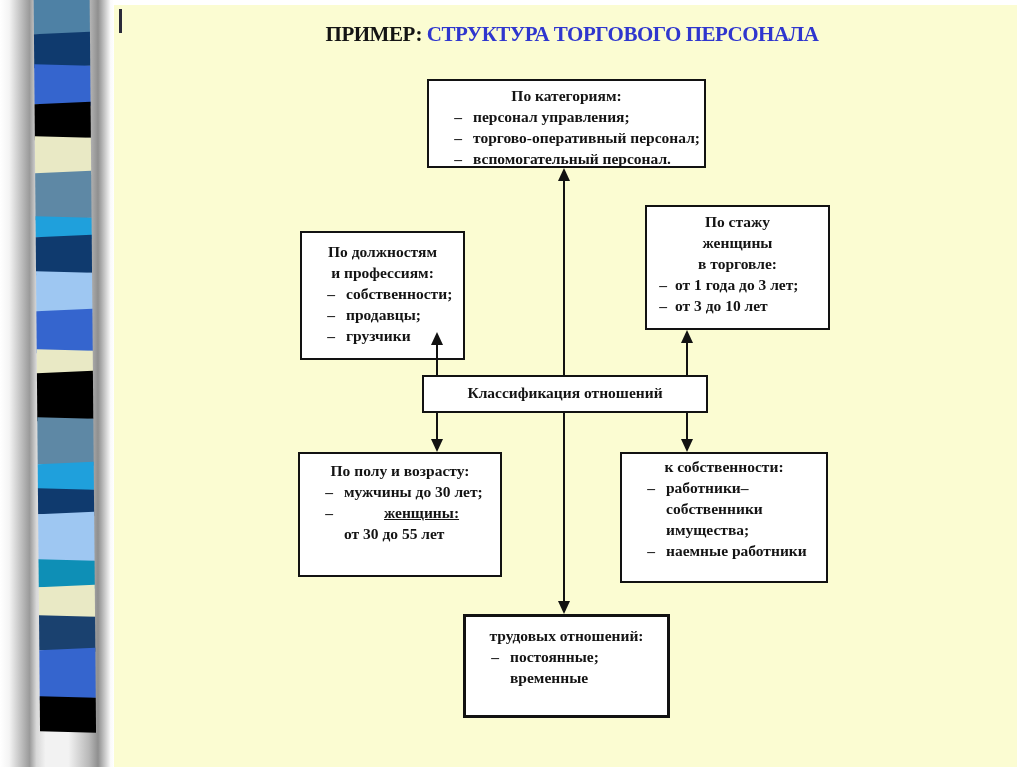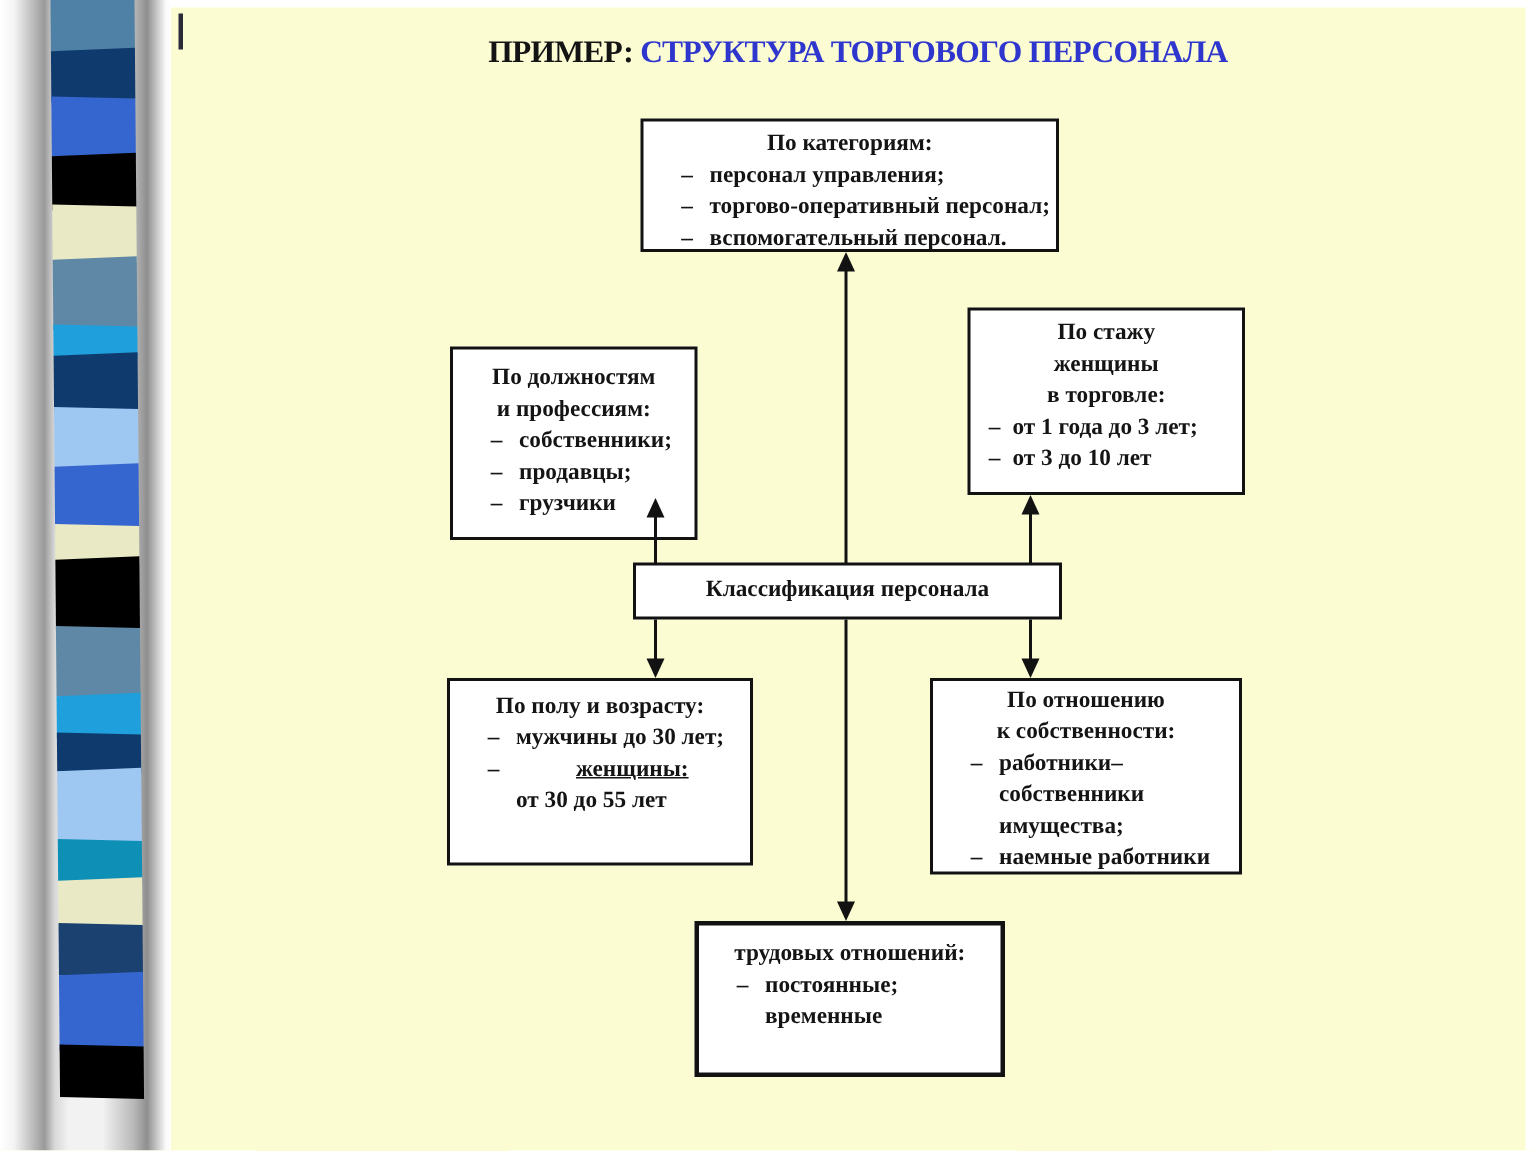--- a/index.html
+++ b/index.html
@@ -112,21 +112,21 @@
         <span class="dash">–</span>
         <span>вспомогательный персонал.</span>
       </div>
   </div>
 
   <div class="box" style="left:300px;top:203px;width:165px;height:129px;padding-top:8px;margin-top:28px;">
     <div class="bx-title">По должностям</div>
     <div class="bx-title">и профессиям:</div>
     <div class="li">
         <span class="dash">–</span>
-        <span>собственники;</span>
+        <span>собственности;</span>
       </div>
     <div class="li">
         <span class="dash">–</span>
         <span>продавцы;</span>
       </div>
     <div class="li">
         <span class="dash">–</span>
         <span>грузчики</span>
       </div>
   </div>
@@ -139,40 +139,39 @@
         <span class="dash" style="flex-basis:24px;width:24px;">–</span>
         <span>от 1 года до 3 лет;</span>
       </div>
     <div class="li" style="padding-left:4px;">
         <span class="dash" style="flex-basis:24px;width:24px;">–</span>
         <span>от 3 до 10 лет</span>
       </div>
   </div>
 
   <div class="box" style="left:422px;top:375px;width:286px;height:38px;line-height:32px;">
-    <div class="bx-title">Классификация персонала</div>
+    <div class="bx-title">Классификация отношений</div>
   </div>
 
   <div class="box" style="left:298px;top:452px;width:204px;height:125px;padding-top:6px;">
     <div class="bx-title">По полу и возрасту:</div>
     <div class="li">
         <span class="dash">–</span>
         <span>мужчины до 30 лет;</span>
       </div>
     <div class="li">
         <span class="dash">–</span>
         <span class="underline">женщины:</span>
       </div>
     <div class="li">
         <span class="sub-indent">от 30 до 55 лет</span>
       </div>
   </div>
 
   <div class="box" style="left:620px;top:452px;width:208px;height:131px;padding-top:2px;">
-    <div class="bx-title">По отношению</div>
     <div class="bx-title">к собственности:</div>
     <div class="li">
         <span class="dash">–</span>
         <span>работники–</span>
       </div>
     <div class="li">
         <span class="sub-indent">собственники</span>
       </div>
     <div class="li">
         <span class="sub-indent">имущества;</span>

